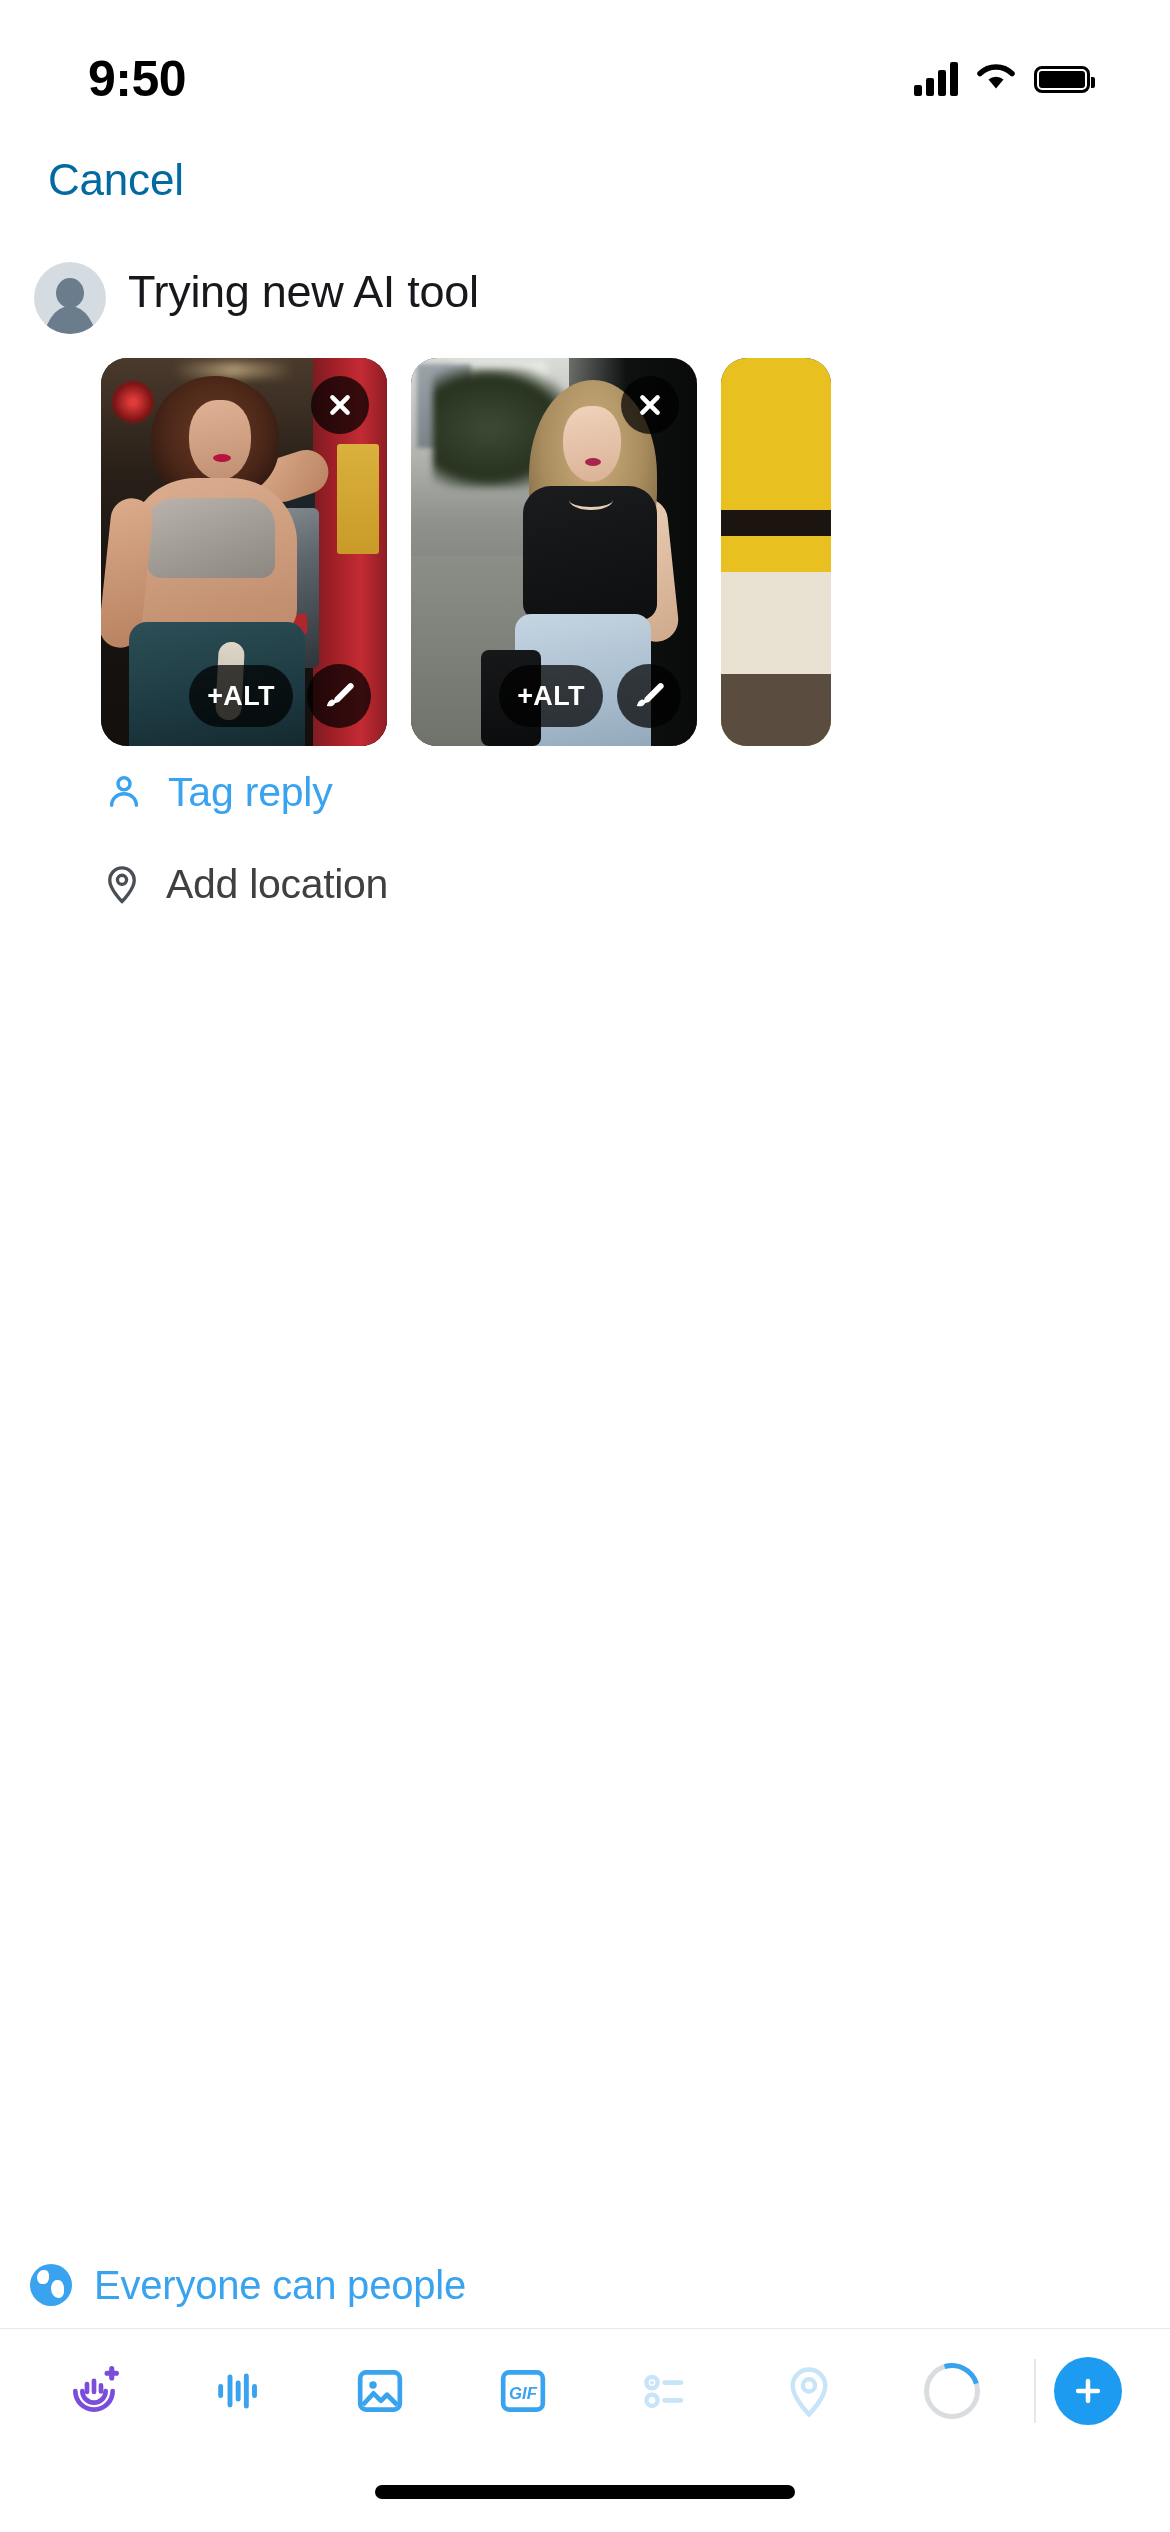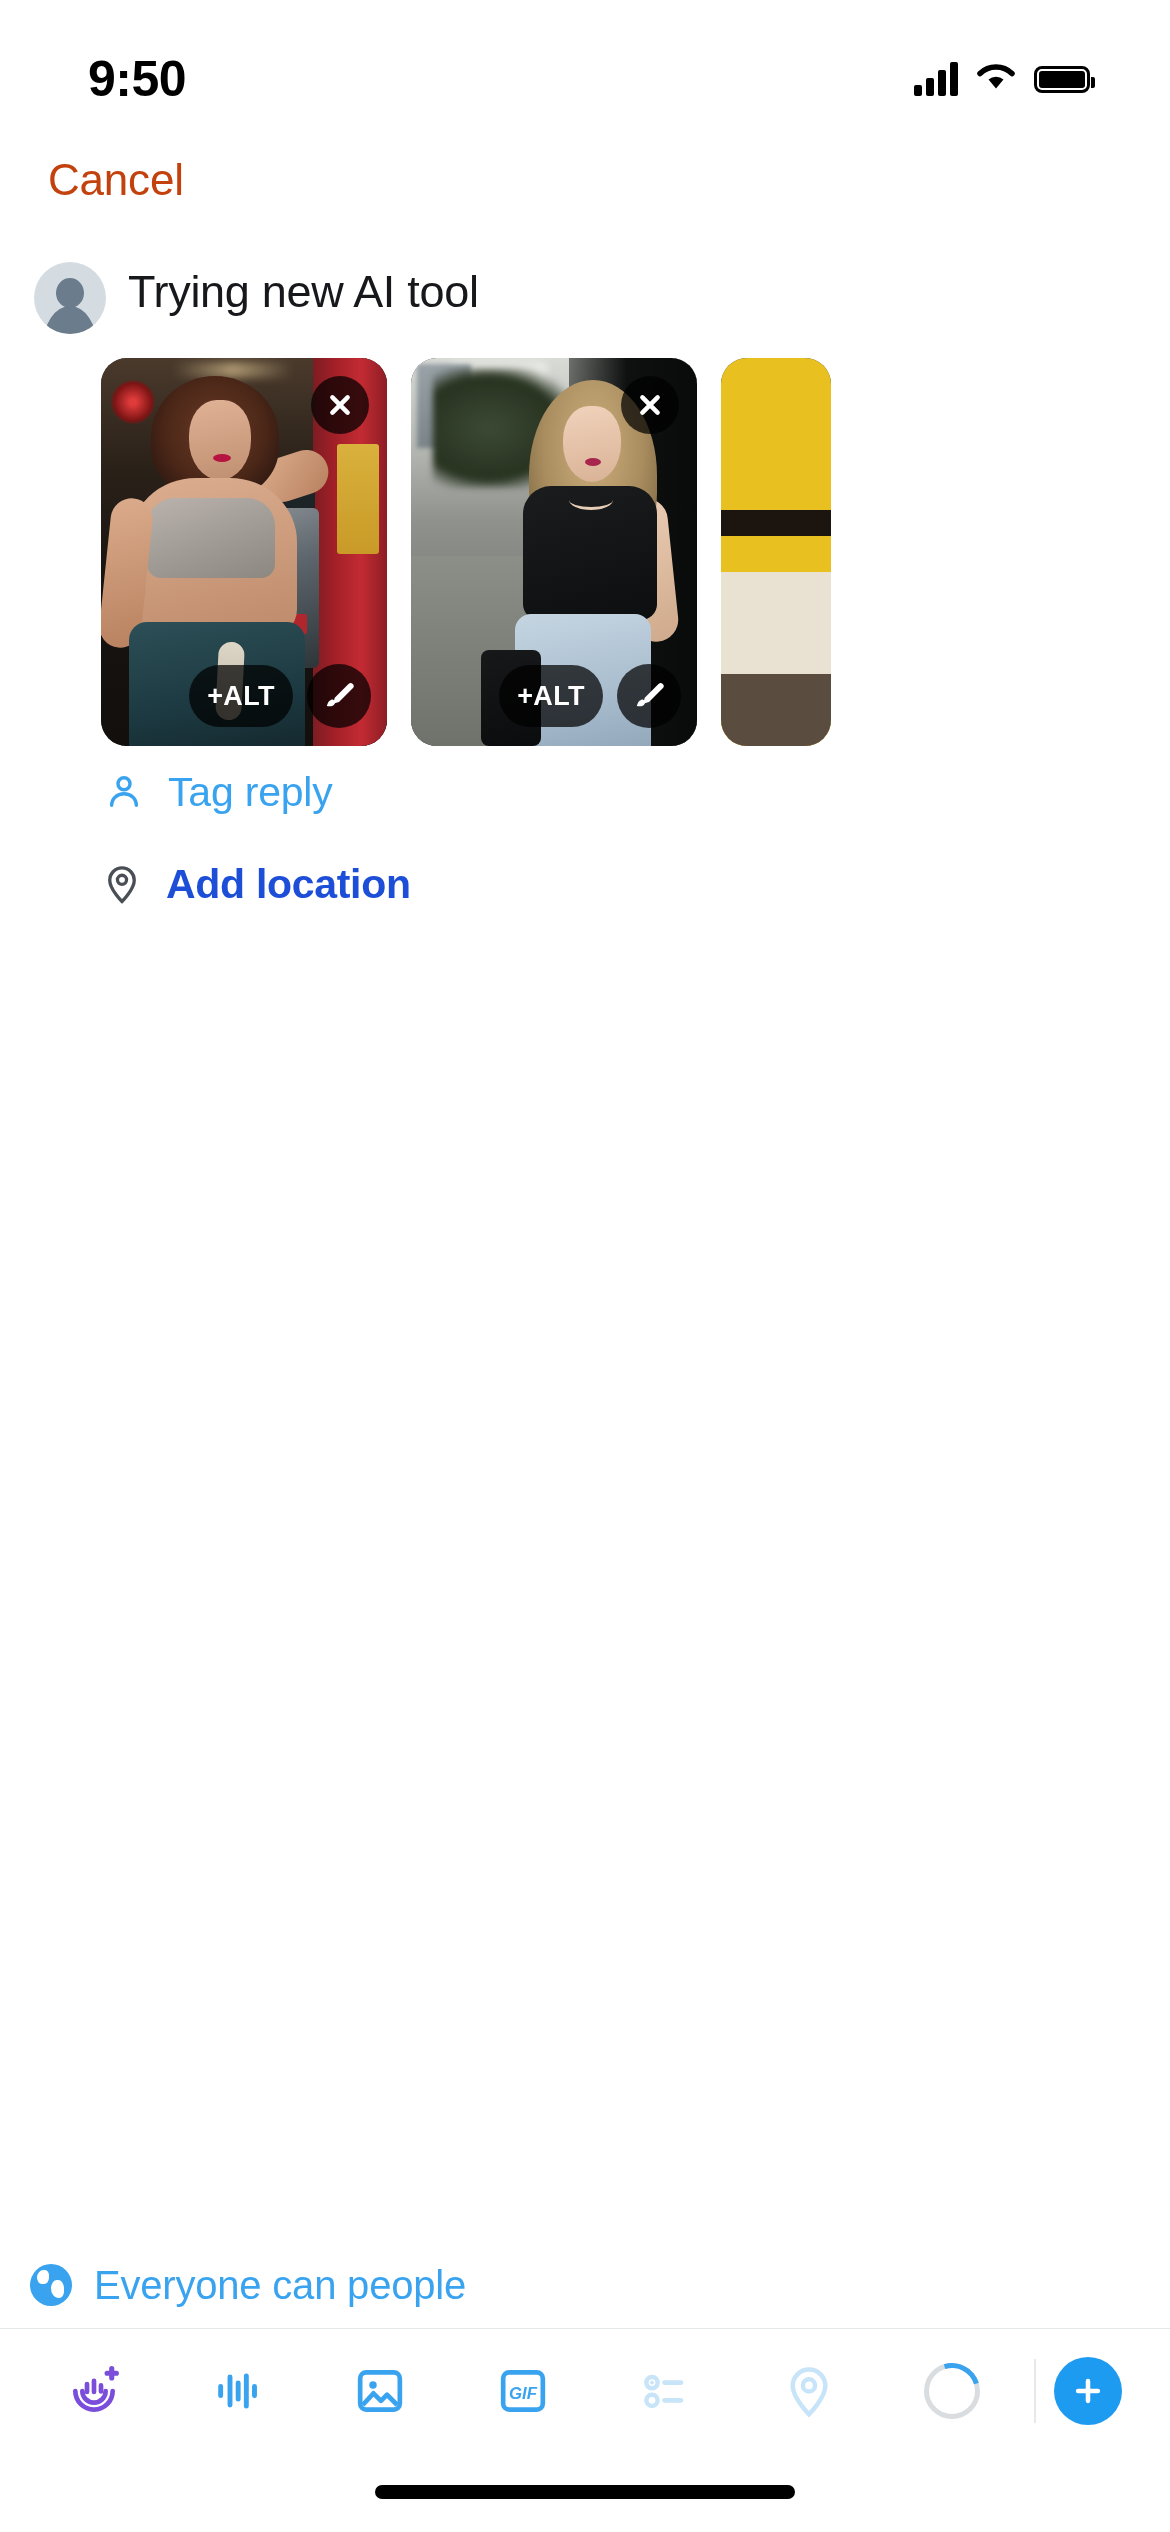--- a/index.html
+++ b/index.html
@@ -51,21 +51,21 @@
   
   .compose-header {
     height:100px;
     display:flex;
     align-items:center;
     justify-content:space-between;
     padding:0 40px 0 48px;
   }
   .cancel-btn {
     font-size:44px;
-    color:#c2410c;
+    color:#0369a1;
     background:none; border:none;
     font-family:inherit;
     letter-spacing:-0.2px;
   }
   .post-btn {
     background:#3aa3ef;
     color:#fff;
     border:none;
     font-family:inherit;
     font-size:38px;
@@ -324,21 +324,21 @@
     display:flex; align-items:center; gap:22px;
     padding-left:102px;
     height:92px;
   }
   .action-row .ic { width:44px; height:44px; display:flex; align-items:center; justify-content:center; }
   .action-row.tag .label {
     font-size:41px; color:#3aa3ef; letter-spacing:-0.2px;
   }
   .action-row.location { padding-left:100px; }
   .action-row.location .label {
-    font-size:41px; color:#1d4ed8; font-weight:700; letter-spacing:-0.3px;
+    font-size:41px; color:#404040; font-weight:400; letter-spacing:-0.3px;
   }
 
   
   .flex-spacer { flex:1 1 auto; }
 
   
   .reply-row {
     display:flex; align-items:center; gap:22px;
     padding-left:30px;
     height:86px;

